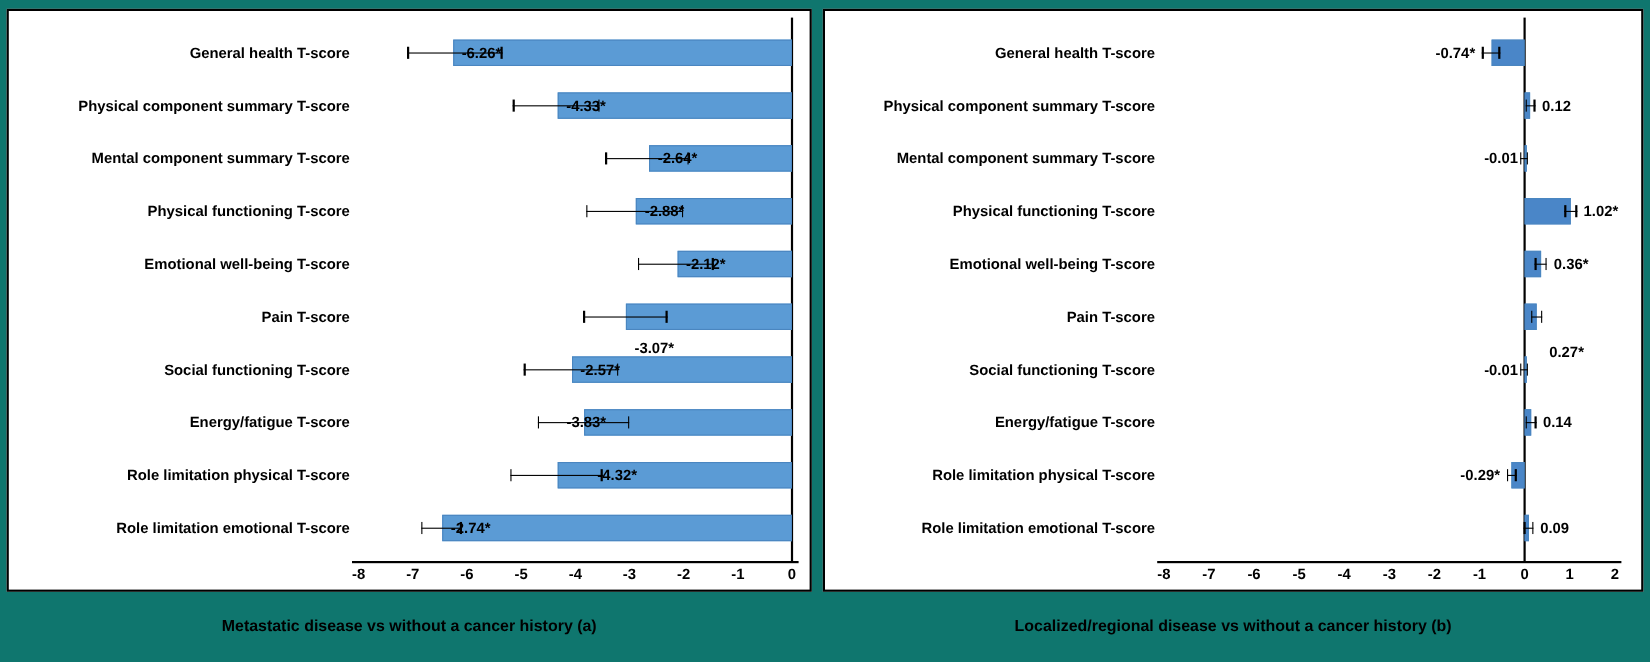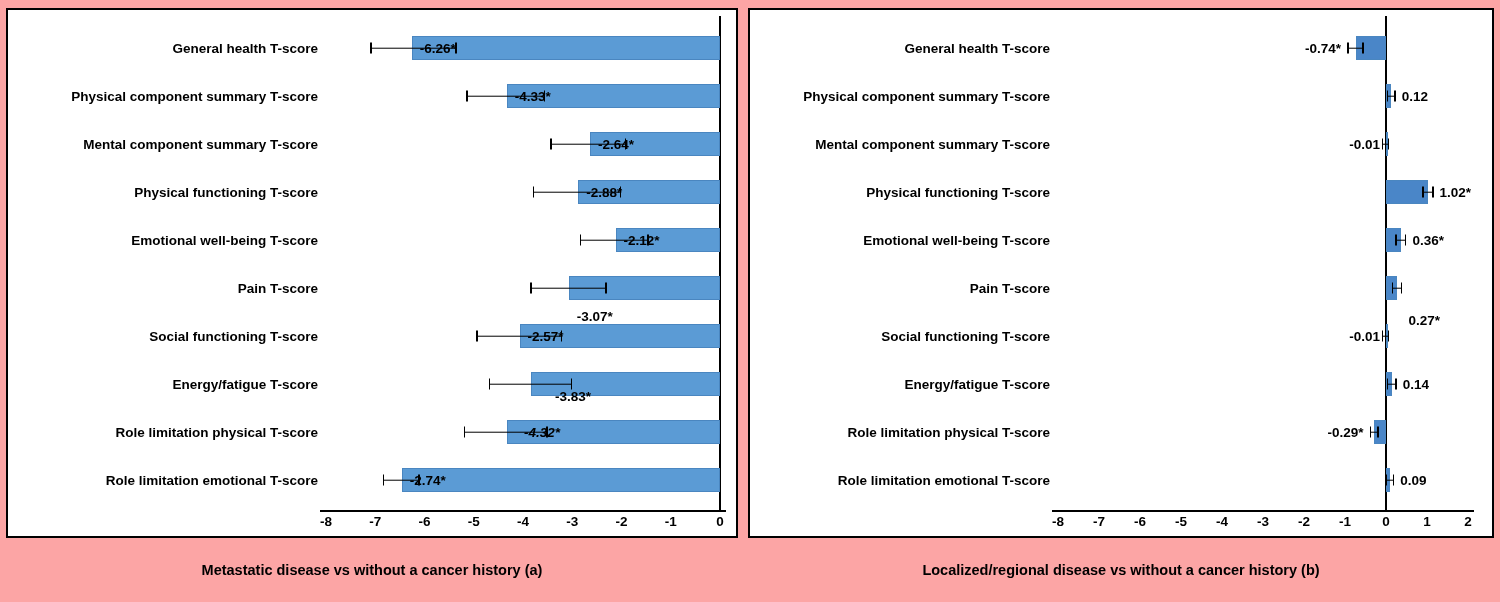--- a/index.html
+++ b/index.html
@@ -1,17 +1,17 @@
 <!DOCTYPE html>
 <html><head>
 <meta charset="utf-8">
 <style>
   html,body{margin:0;padding:0;background:#ffffff;}
   body{font-family:"Liberation Sans", sans-serif;color:#000;}
-  #page{position:relative;width:1500px;height:602px;overflow:hidden;background:#fca5a5;}
+  #page{position:relative;width:1500px;height:602px;overflow:hidden;background:#0f766e;}
 
   .panel{position:absolute;top:8px;height:530px;box-sizing:border-box;border:2px solid #000;background:#fff;}
   #panel-a{left:6px;width:732px;}
   #panel-b{left:748px;width:746px;}
 
   .plot{position:absolute;left:0;top:0;right:0;bottom:0;}
 
   .row{position:absolute;left:0;right:0;height:48px;}
   .rowlabel{position:absolute;top:50%;transform:translateY(-50%);font-weight:bold;font-size:13.5px;white-space:nowrap;text-align:right;}
 
@@ -114,31 +114,31 @@
           <div class="vallabel" style="left: 519.553px;">-2.57*</div>
         </div>
         <div class="row" style="top: 350px; height: 48px;">
           <div class="rowlabel" style="right: 418px;">Energy/fatigue T-score</div>
           <div class="bar" style="left: 523.372px; width: 188.627px; background: rgb(91, 155, 213);"></div>
           <div class="errbar" style="left: 480.525px; width: 83.725px;">
             <div class="line"></div>
             <div class="cap l"></div>
             <div class="cap r"></div>
           </div>
-          <div class="vallabel" style="left: 547px; margin-top: 12px;">-3.83*</div>
+          <div class="vallabel" style="left: 507px;">-3.83*</div>
         </div>
         <div class="row" style="top: 398px; height: 48px;">
           <div class="rowlabel" style="right: 418px;">Role limitation physical T-score</div>
           <div class="bar" style="left: 499.24px; width: 212.76px; background: rgb(91, 155, 213);"></div>
           <div class="errbar" style="left: 455.9px; width: 83.725px;">
             <div class="line"></div>
             <div class="cap l"></div>
             <div class="cap r"></div>
           </div>
-          <div class="vallabel" style="left: 516px; font-style: italic;">-4.32*</div>
+          <div class="vallabel" style="left: 535px;">-4.32*</div>
         </div>
         <div class="row" style="top: 446px; height: 48px;">
           <div class="rowlabel" style="right: 418px;">Role limitation emotional T-score</div>
           <div class="bar" style="left: 393.845px; width: 318.155px; background: rgb(91, 155, 213);"></div>
           <div class="errbar" style="left: 374.637px; width: 36.9375px;">
             <div class="line"></div>
             <div class="cap l"></div>
             <div class="cap r"></div>
           </div>
           <div class="vallabel" style="left: 401.845px;">-2.74*</div>

